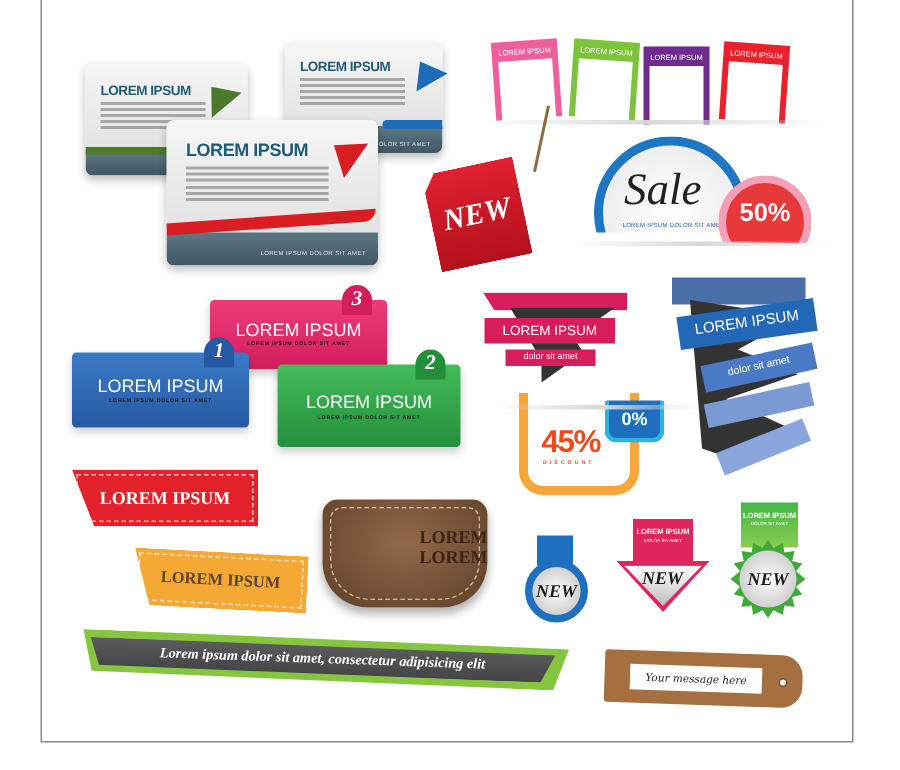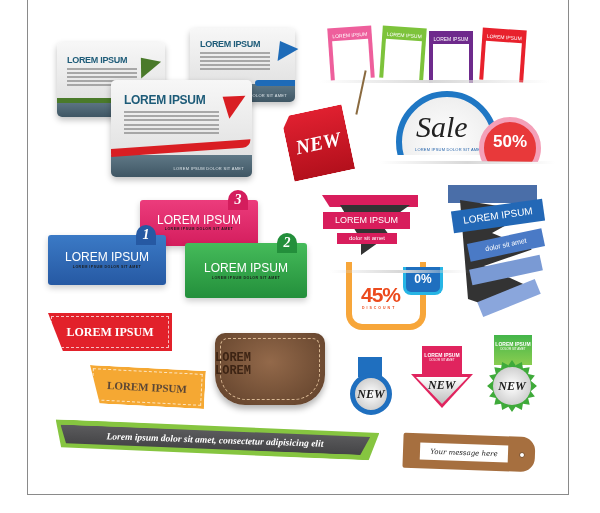--- a/index.html
+++ b/index.html
@@ -47,21 +47,21 @@
   .disc-lbl { position: absolute; left: 362px; top: 306px; color: #ec4a1d; font-size: 3.5px; letter-spacing: 2px; font-weight: bold; }
   .disc-20 { position: absolute; left: 403px; top: 267px; width: 40px; height: 28px; background: #1f6fbf; border: 3px solid #27b5e5; border-top: none; border-radius: 0 0 8px 8px; color:#fff; font-weight:bold; font-size: 12px; text-align:center; line-height: 24px; }
 
   
   .stitch { position: absolute; display:flex; align-items:center; justify-content:center; font-family: "Liberation Serif", serif; font-weight: bold; }
   .stitch::after { content:""; position:absolute; inset: 3px; border: 1px dashed rgba(255,255,255,0.7); }
 
   
   .leather { position: absolute; left: 215px; top: 333px; width: 110px; height: 72px; background: radial-gradient(ellipse at 50% 40%, #93694a, #5e3f29); border-radius: 10px 10px 30px 30px; box-shadow: 0 4px 6px rgba(0,0,0,0.3); }
   .leather::after { content:""; position:absolute; inset:5px; border: 1px dashed #d9b893; border-radius: 8px 8px 26px 26px; }
-  .leather-t { position:absolute; left: 215px; top: 352px; width: 110px; text-align:left; font-family: Liberation Mono, monospace; font-weight:bold; color:#3d2414; font-size: 12px; line-height: 13px; }
+  .leather-t { position:absolute; left: 215px; top: 352px; width: 110px; text-align:right; font-family: Liberation Serif, serif; font-weight:bold; color:#3d2414; font-size: 12px; line-height: 13px; }
 
   
   .nb-strap { position:absolute; }
   .nb-disc { position:absolute; border-radius:50%; background: radial-gradient(#ffffff, #bdbdbd); display:flex; align-items:center; justify-content:center; }
   .nb-disc span, .nb-new { font-family: "Liberation Serif", serif; font-style: italic; font-weight: bold; color:#1b1b1b; }
 
   
   .long-rib { position:absolute; left: 55px; top: 425px; width: 324px; height: 30px; background: #86c540; transform: rotate(2deg); clip-path: polygon(0 0, 100% 8%, 97% 100%, 2% 92%); }
   .long-rib-inner { position:absolute; left: 60px; top: 430px; width: 310px; height: 20px; background: linear-gradient(#5b5b5d, #444446); transform: rotate(2deg); clip-path: polygon(0 0, 100% 8%, 97% 100%, 2% 92%); display:flex; align-items:center; justify-content:center; }
   .long-rib-inner span { color:#fff; font-family:"Liberation Serif", serif; font-style: italic; font-weight:bold; font-size: 9.5px; }

